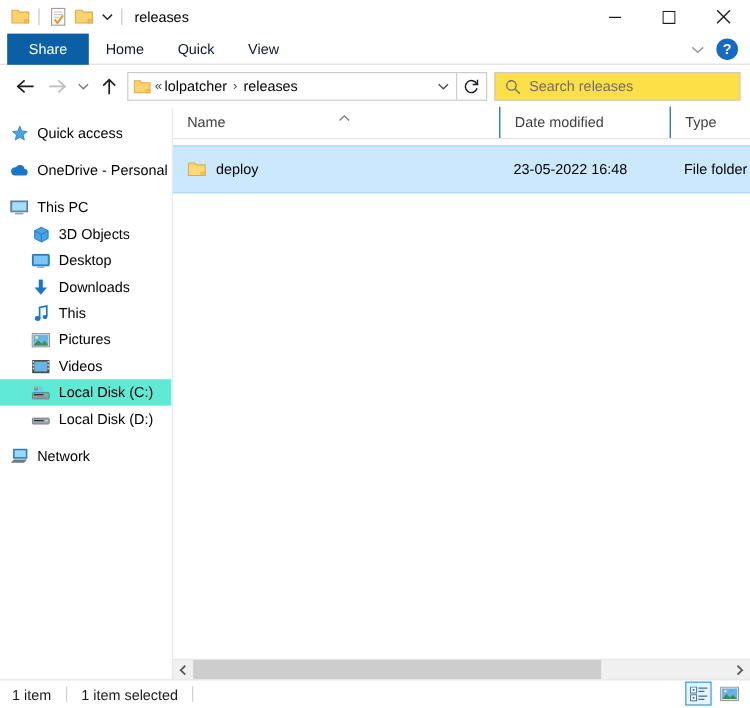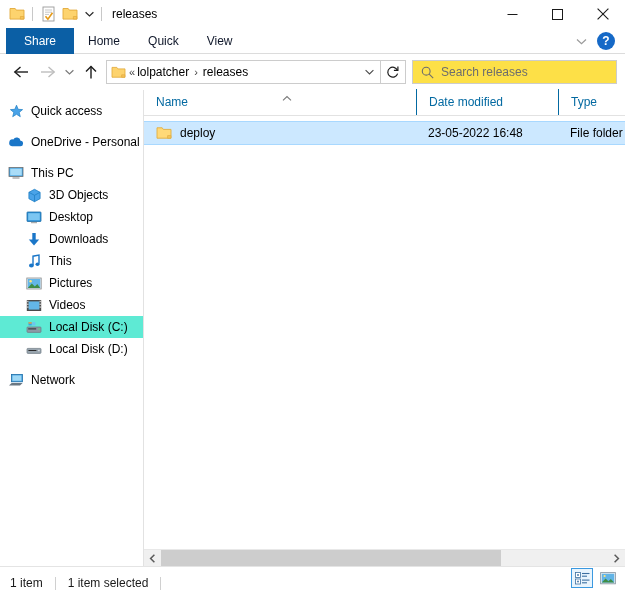--- a/index.html
+++ b/index.html
@@ -244,21 +244,21 @@
     height: 26px;
     flex: 0 0 26px;
     display: flex;
     align-items: flex-end;
     border-bottom: 1px solid #e2e2e2;
     position: relative;
     background: #ffffff;
   }
   .col {
     font-size: 12px;
-    color: #0369a1;
+    color: #404040;
     height: 26px;
     display: flex;
     align-items: center;
     padding-left: 12px;
     position: relative;
   }
   .col + .col { border-left: 1px solid #0369a1; }
   .col-name { width: 272px; flex: 0 0 272px; }
   .col-date { width: 142px; flex: 0 0 142px; }
   .col-type { flex: 1 1 auto; }
@@ -278,21 +278,21 @@
     height: 22px;
     display: flex;
     align-items: center;
     font-size: 12px;
     color: #000000;
   }
   .filerow.selected {
     background: #cce8ff;
     border-top: 1px solid #a8d8ff;
     border-bottom: 1px solid #a8d8ff;
-    height: 24px;
+    height: 40px;
   }
   .cell { display: flex; align-items: center; overflow: hidden; white-space: nowrap; }
   .cell-name { width: 272px; flex: 0 0 272px; padding-left: 12px; }
   .cell-date { width: 142px; flex: 0 0 142px; padding-left: 12px; }
   .cell-type { flex: 1 1 auto; padding-left: 12px; }
   .row-ico {
     width: 16px; height: 16px;
     flex: 0 0 16px;
     margin-right: 8px;
     display: flex; align-items: center; justify-content: center;
@@ -324,21 +324,21 @@
     height: 17px;
     width: 76%;
     background: #cdcdcd;
   }
 
   
   .statusbar {
     height: 24px;
     flex: 0 0 24px;
     display: flex;
-    align-items: flex-end;
+    align-items: center;
     background: #ffffff;
     border-top: 1px solid #e4e4e4;
     position: relative;
     padding-left: 10px;
   }
   .status-text {
     font-size: 12px;
     color: #1a1a1a;
     white-space: nowrap;
   }

